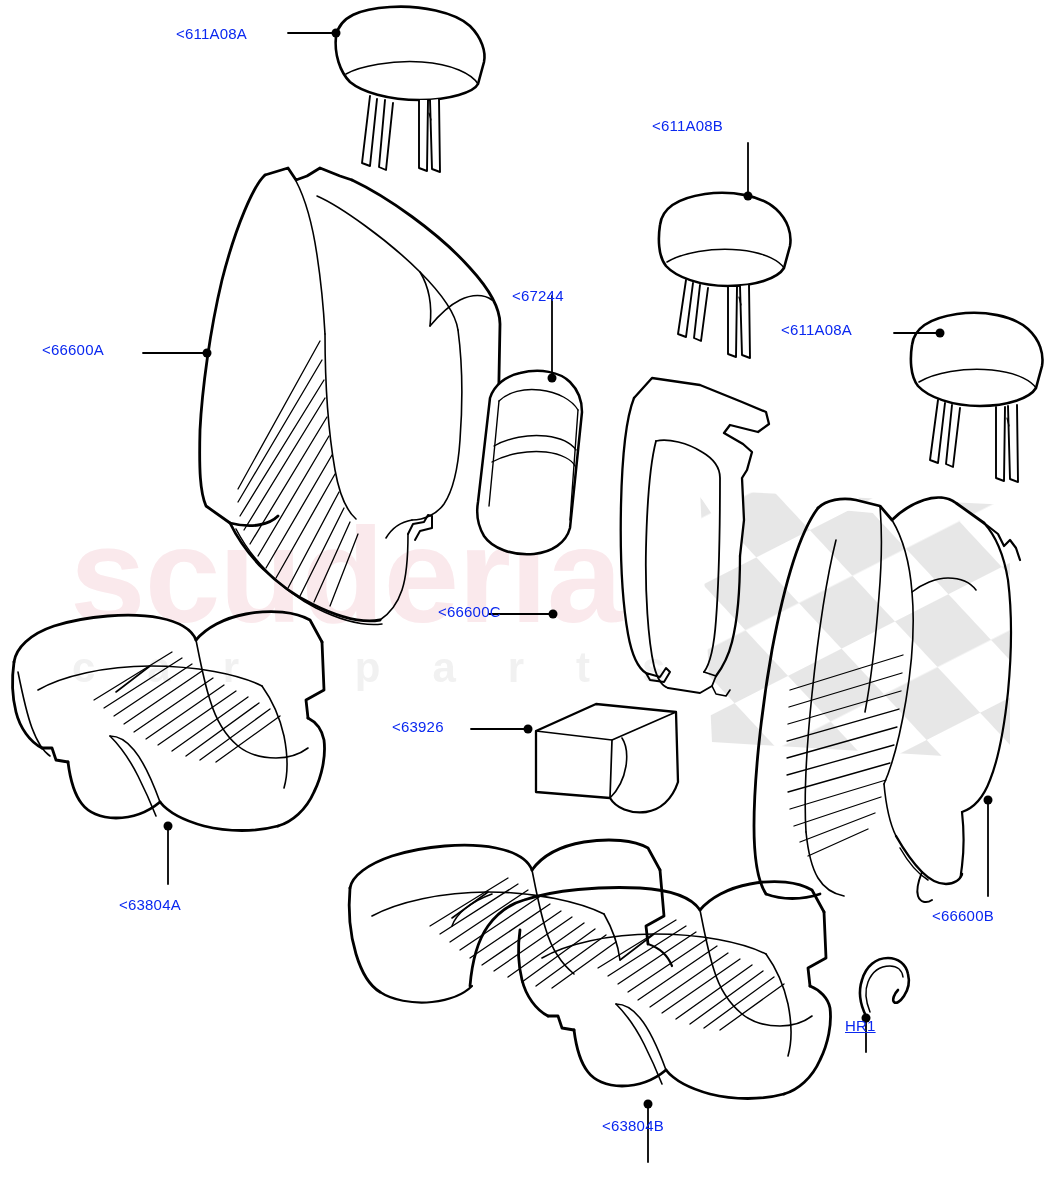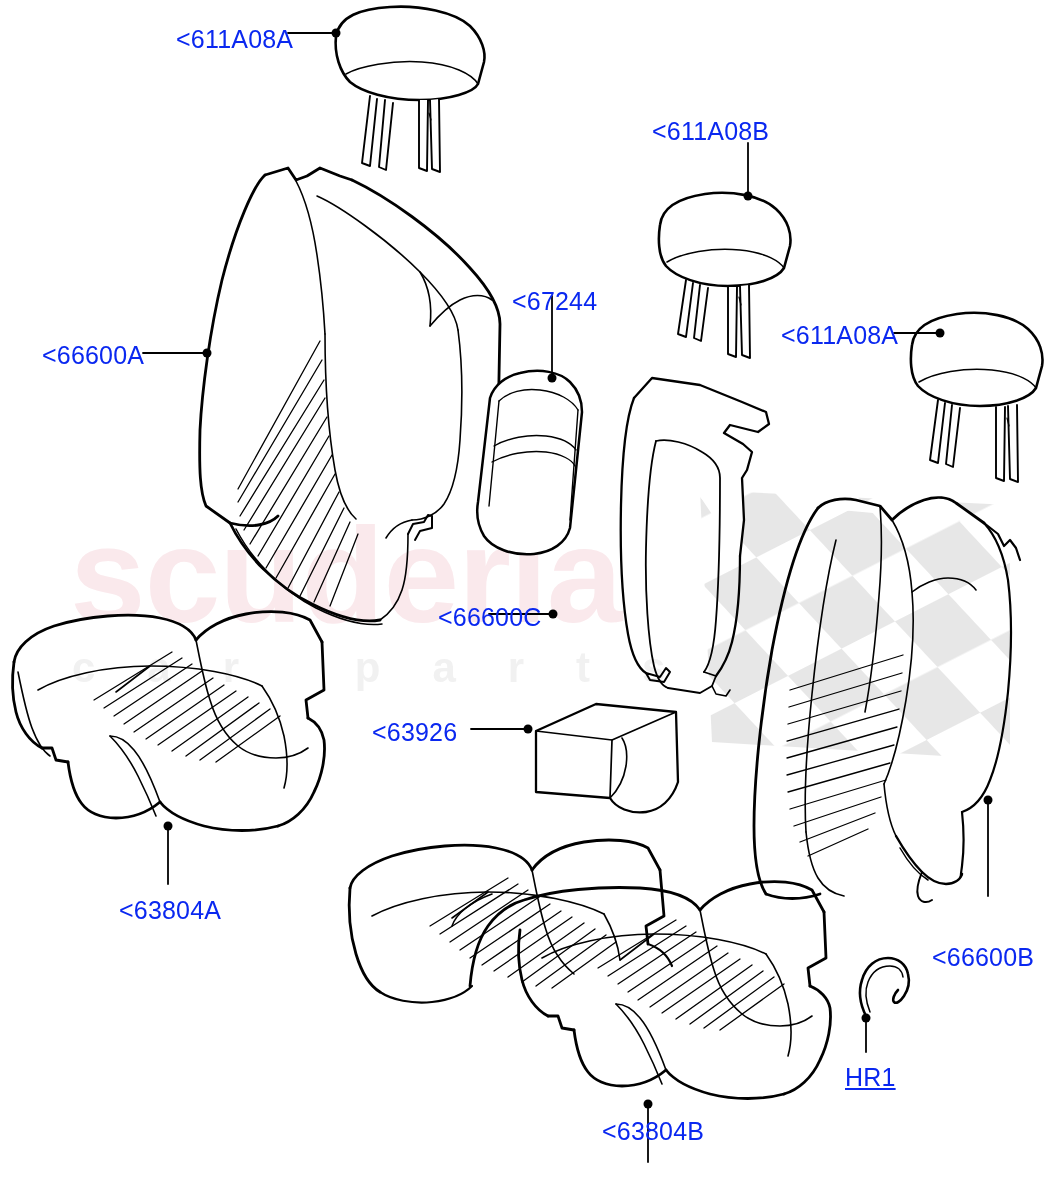--- a/index.html
+++ b/index.html
@@ -22,21 +22,21 @@
     position: absolute;
     left: 0;
     top: 0;
     width: 1053px;
     height: 1200px;
   }
   .callout {
     position: absolute;
     color: #0a28f0;
     font-family: "Liberation Sans", sans-serif;
-    font-size: 25px;
+    font-size: 15px;
     font-weight: 400;
     white-space: nowrap;
     letter-spacing: 0.2px;
     user-select: none;
   }
 </style>
 </head>
 <body>
 
 <div id="canvas">
@@ -384,23 +384,23 @@
   <div class="callout" style="left:42px; top:341px;text-align:center;">&lt;66600A</div>
 
   <div class="callout" style="left:652px; top:117px;">&lt;611A08B</div>
 
   <div class="callout" style="left:781px; top:321px;">&lt;611A08A</div>
 
   <div class="callout" style="left:512px; top:287px;">&lt;67244</div>
 
   <div class="callout" style="left:398px; top:603px;margin-left:40px;">&lt;66600C</div>
 
-  <div class="callout" style="left:372px; top:718px;">&lt;63926</div>
+  <div class="callout" style="left:392px; top:718px;">&lt;63926</div>
 
   <div class="callout" style="left:119px; top:896px;">&lt;63804A</div>
 
-  <div class="callout" style="left:932px; top:907px;margin-top:36px;">&lt;66600B</div>
+  <div class="callout" style="left:932px; top:907px;">&lt;66600B</div>
 
   <div class="callout" style="left:602px; top:1117px;">&lt;63804B</div>
 
-  <div class="callout" style="left:845px; top:1063px;text-decoration:underline;">HR1</div>
+  <div class="callout" style="left:845px; top:1017px;text-decoration:underline;">HR1</div>
 
 </div>
 
 </body></html>

